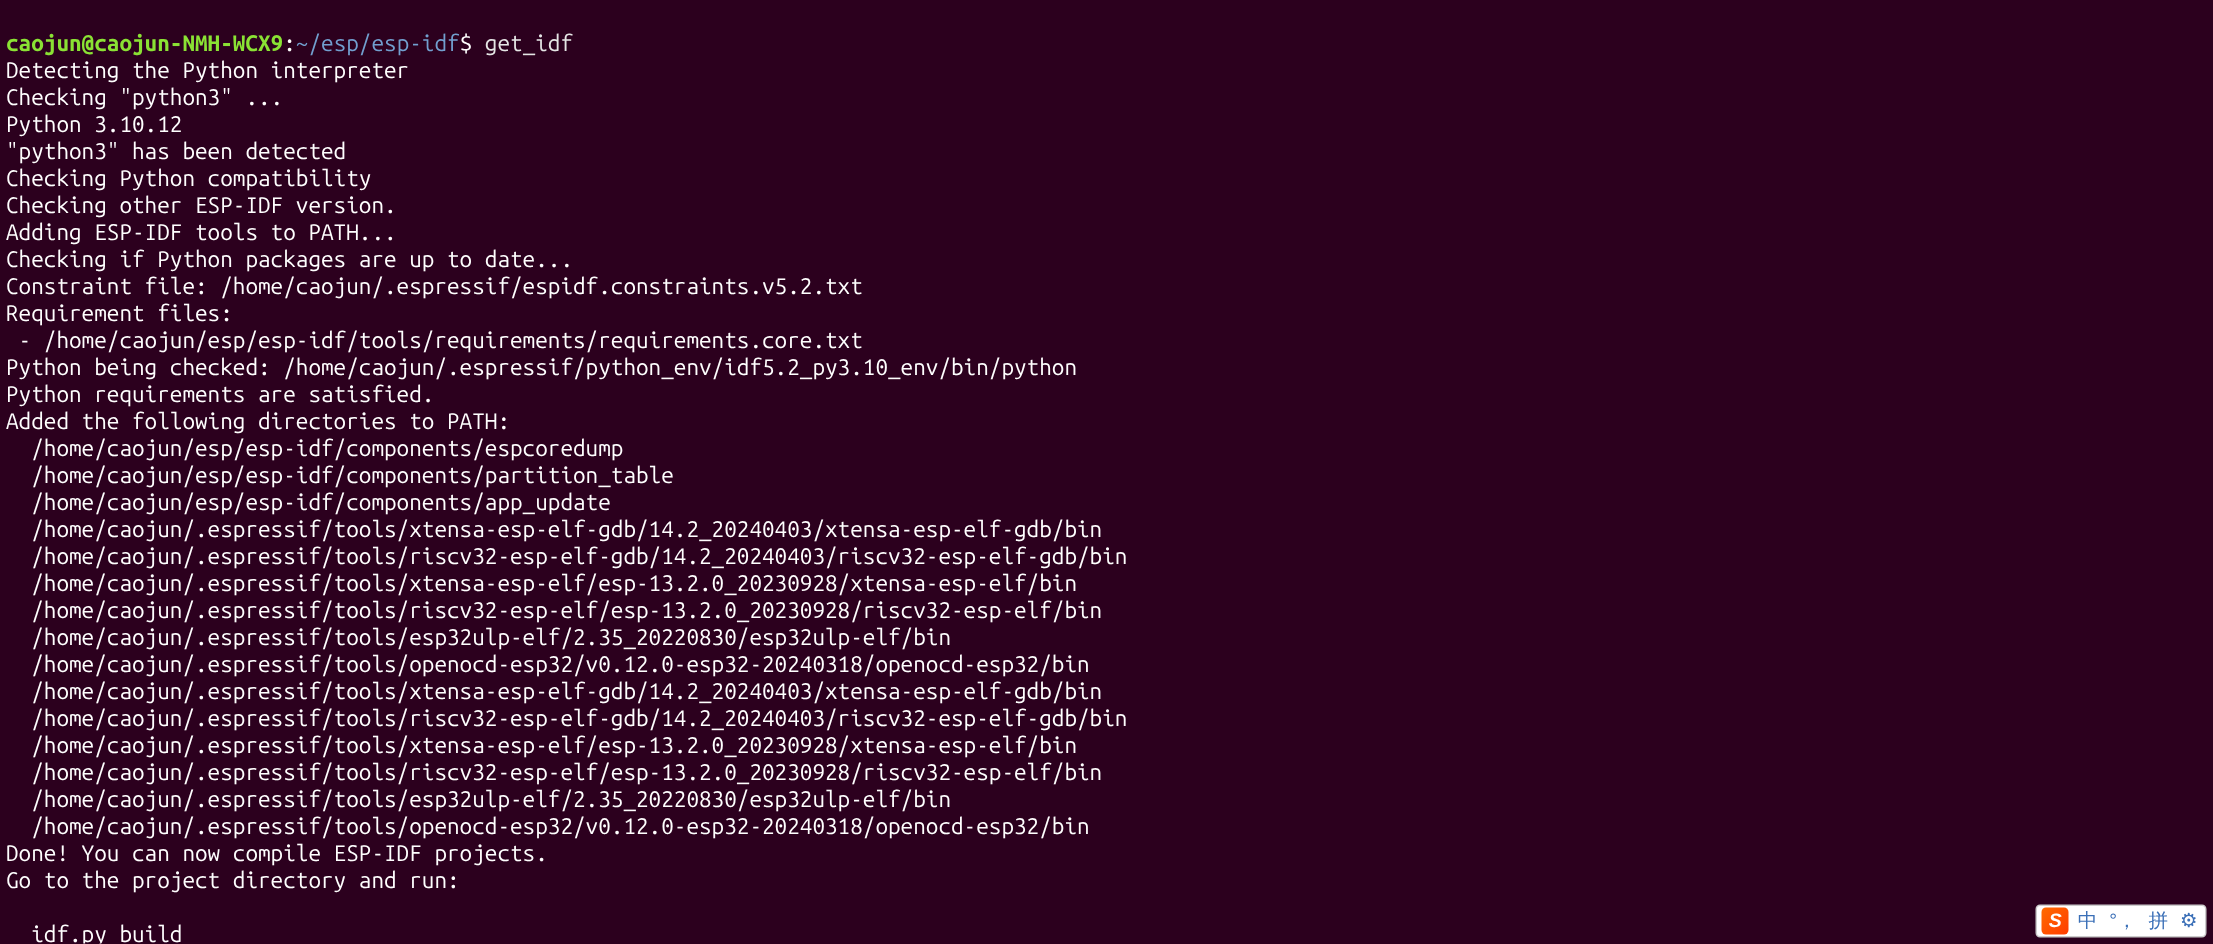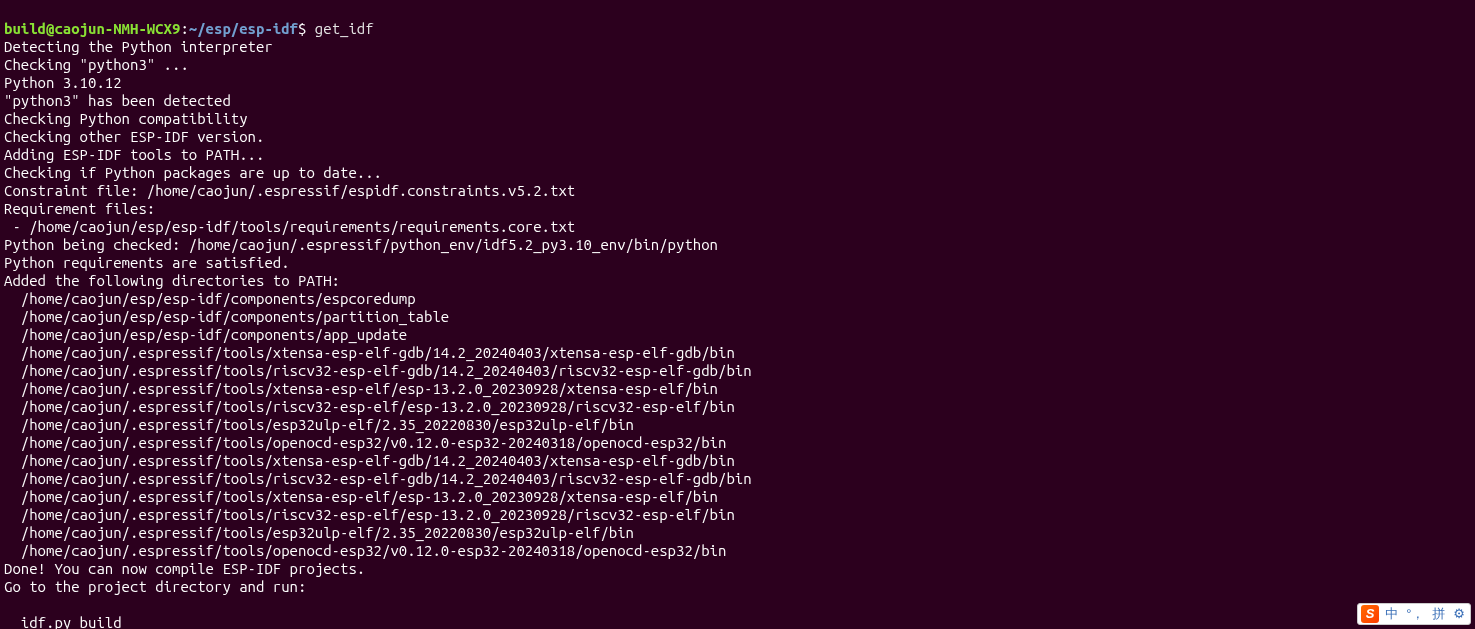--- a/index.html
+++ b/index.html
@@ -21,21 +21,21 @@
     .terminal {
       padding: 2px 4px;
       white-space: pre;
     }
     .prompt-user {
       color: #8ae234;
       font-weight: bold;
     }
     .prompt-path {
       color: #729fcf;
-      font-weight: bold;
+      font-weight: normal;
     }
     .prompt-dollar {
       color: #ffffff;
     }
     .cmd {
       color: #e5e5e5;
     }
     .ime-bar {
       position: absolute;
       right: 4px;
@@ -70,21 +70,21 @@
       cursor: pointer;
     }
     .ime-gear {
       color: #3a6fb7;
     }
   </style>
 </head>
 <body>
 
 <div class="terminal">
-<span class="prompt-user">build@caojun-NMH-WCX9</span><span class="prompt-dollar">:</span><span class="prompt-path">~/esp/esp-idf</span><span class="prompt-dollar">$ </span><span class="cmd">get_idf</span>
+<span class="prompt-user">caojun@caojun-NMH-WCX9</span><span class="prompt-dollar">:</span><span class="prompt-path">~/esp/esp-idf</span><span class="prompt-dollar">$ </span><span class="cmd">get_idf</span>
 <div id="output">Detecting the Python interpreter
 Checking "python3" ...
 Python 3.10.12
 "python3" has been detected
 Checking Python compatibility
 Checking other ESP-IDF version.
 Adding ESP-IDF tools to PATH...
 Checking if Python packages are up to date...
 Constraint file: /home/caojun/.espressif/espidf.constraints.v5.2.txt
 Requirement files:

